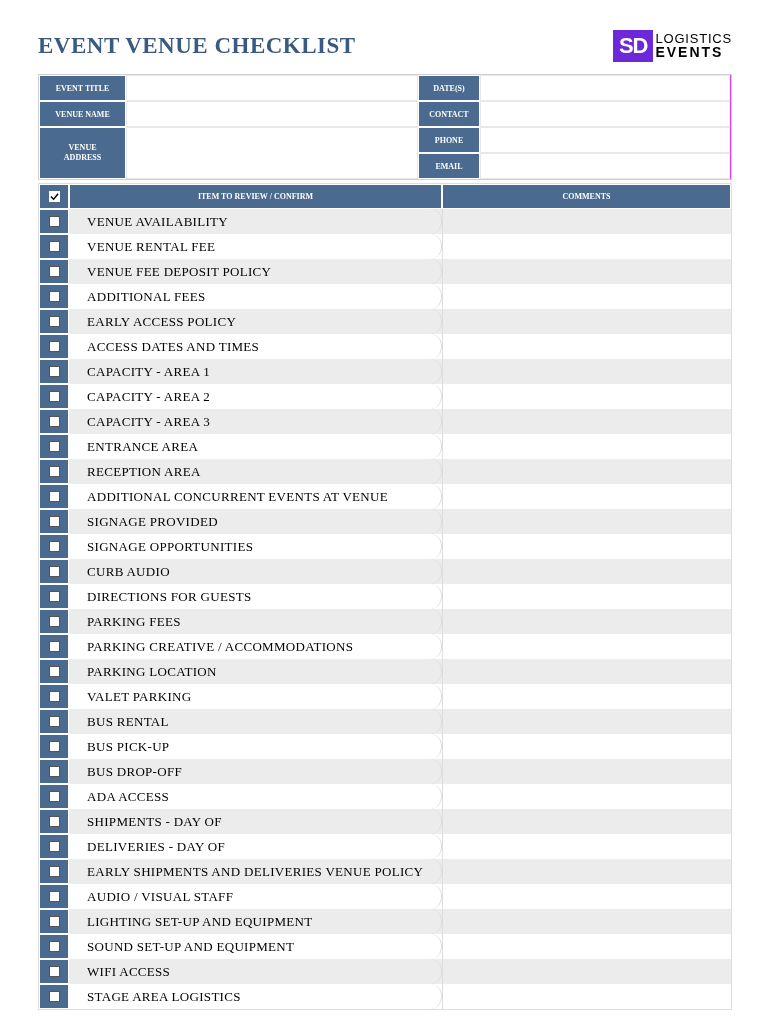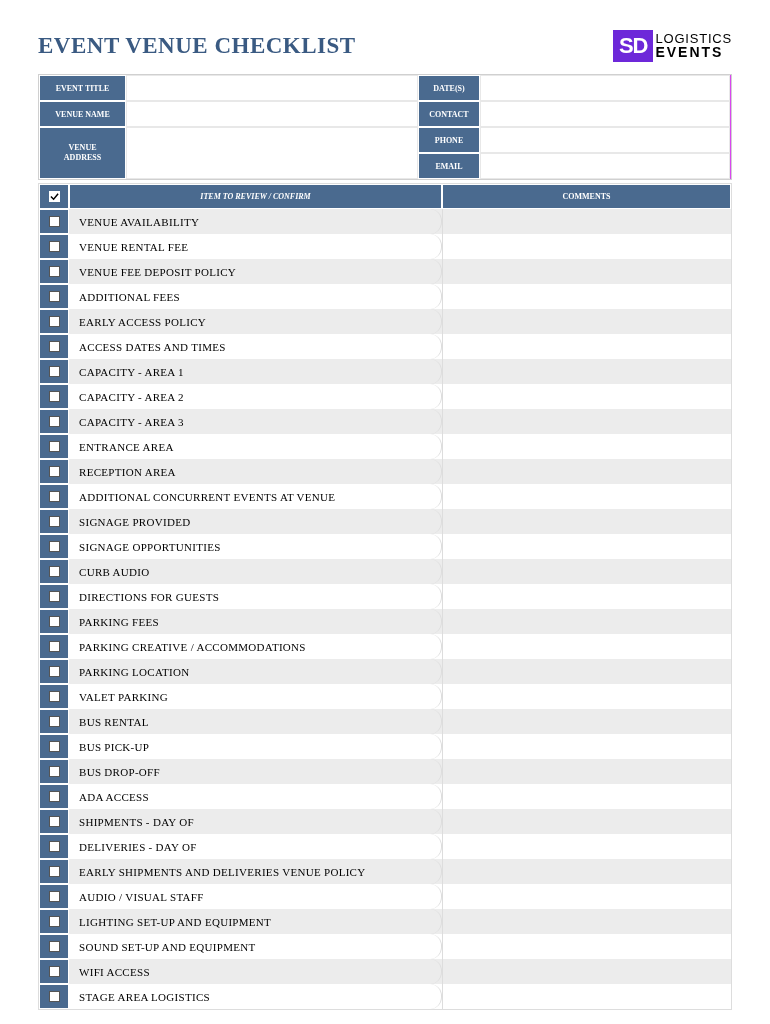--- a/index.html
+++ b/index.html
@@ -104,21 +104,20 @@
   .th-item {
     flex: 1;
     color: #fff;
     font-size: 8px;
     font-weight: bold;
     display: flex;
     align-items: center;
     justify-content: center;
     border: 1px solid #fff;
     height: 25px;
-    font-style: italic;
   }
   .th-comments {
     width: 289px;
     color: #fff;
     font-size: 8px;
     font-weight: bold;
     display: flex;
     align-items: center;
     justify-content: center;
     border: 1px solid #fff;
@@ -148,24 +147,24 @@
     justify-content: center;
   }
   .checkbox {
     width: 11px;
     height: 11px;
     background: #fff;
     border: 1px solid #555;
   }
   .td-item {
     flex: 1;
-    font-size: 11px;
-    display: flex;
-    align-items: center;
-    padding-left: 10px;
+    font-size: 13px;
+    display: flex;
+    align-items: center;
+    padding-left: 18px;
     border-right: 1px solid #ddd;
     letter-spacing: 0.3px;
     border-radius: 12px;
   }
   .td-comments {
     width: 289px;
     border-left: 1px solid #ddd;
   }
 </style>
 </head>

